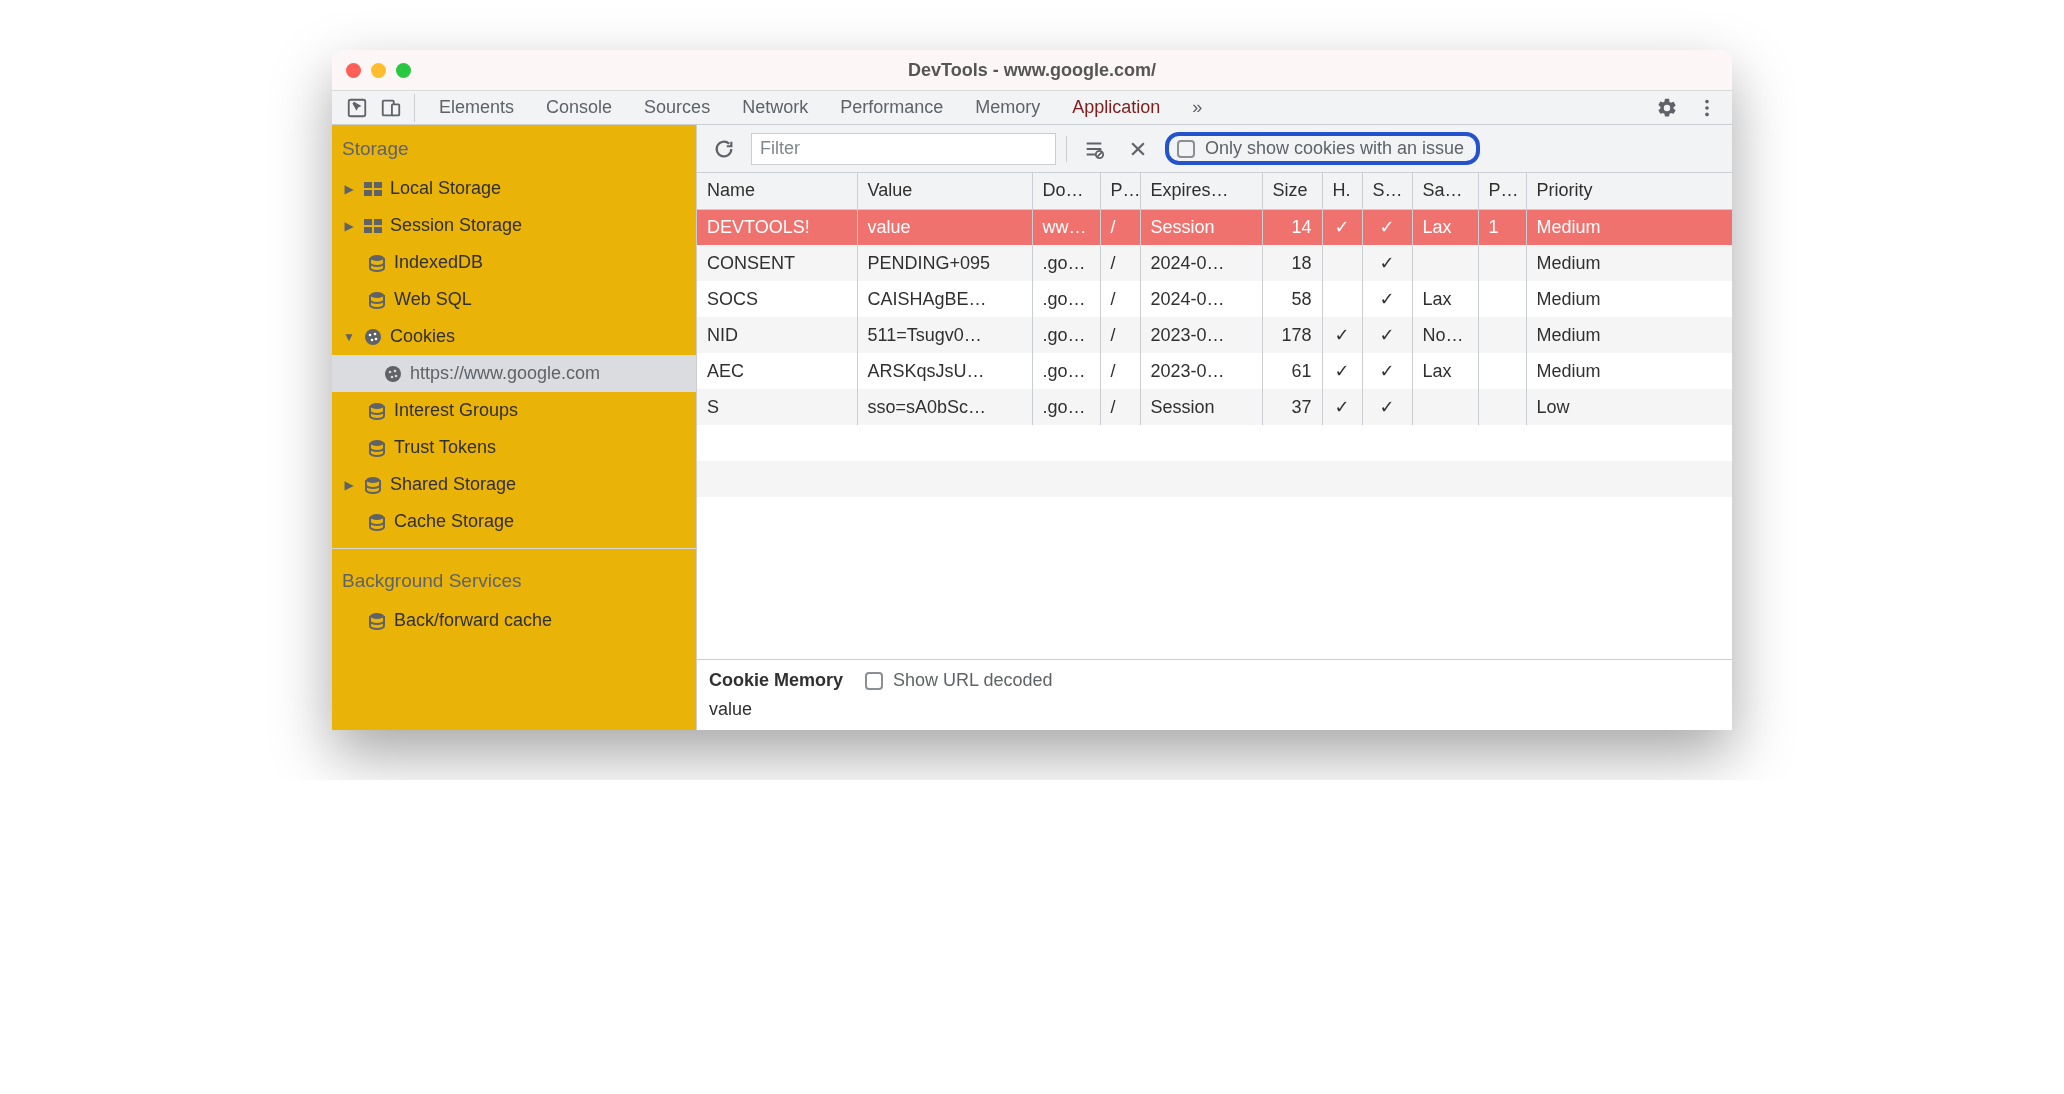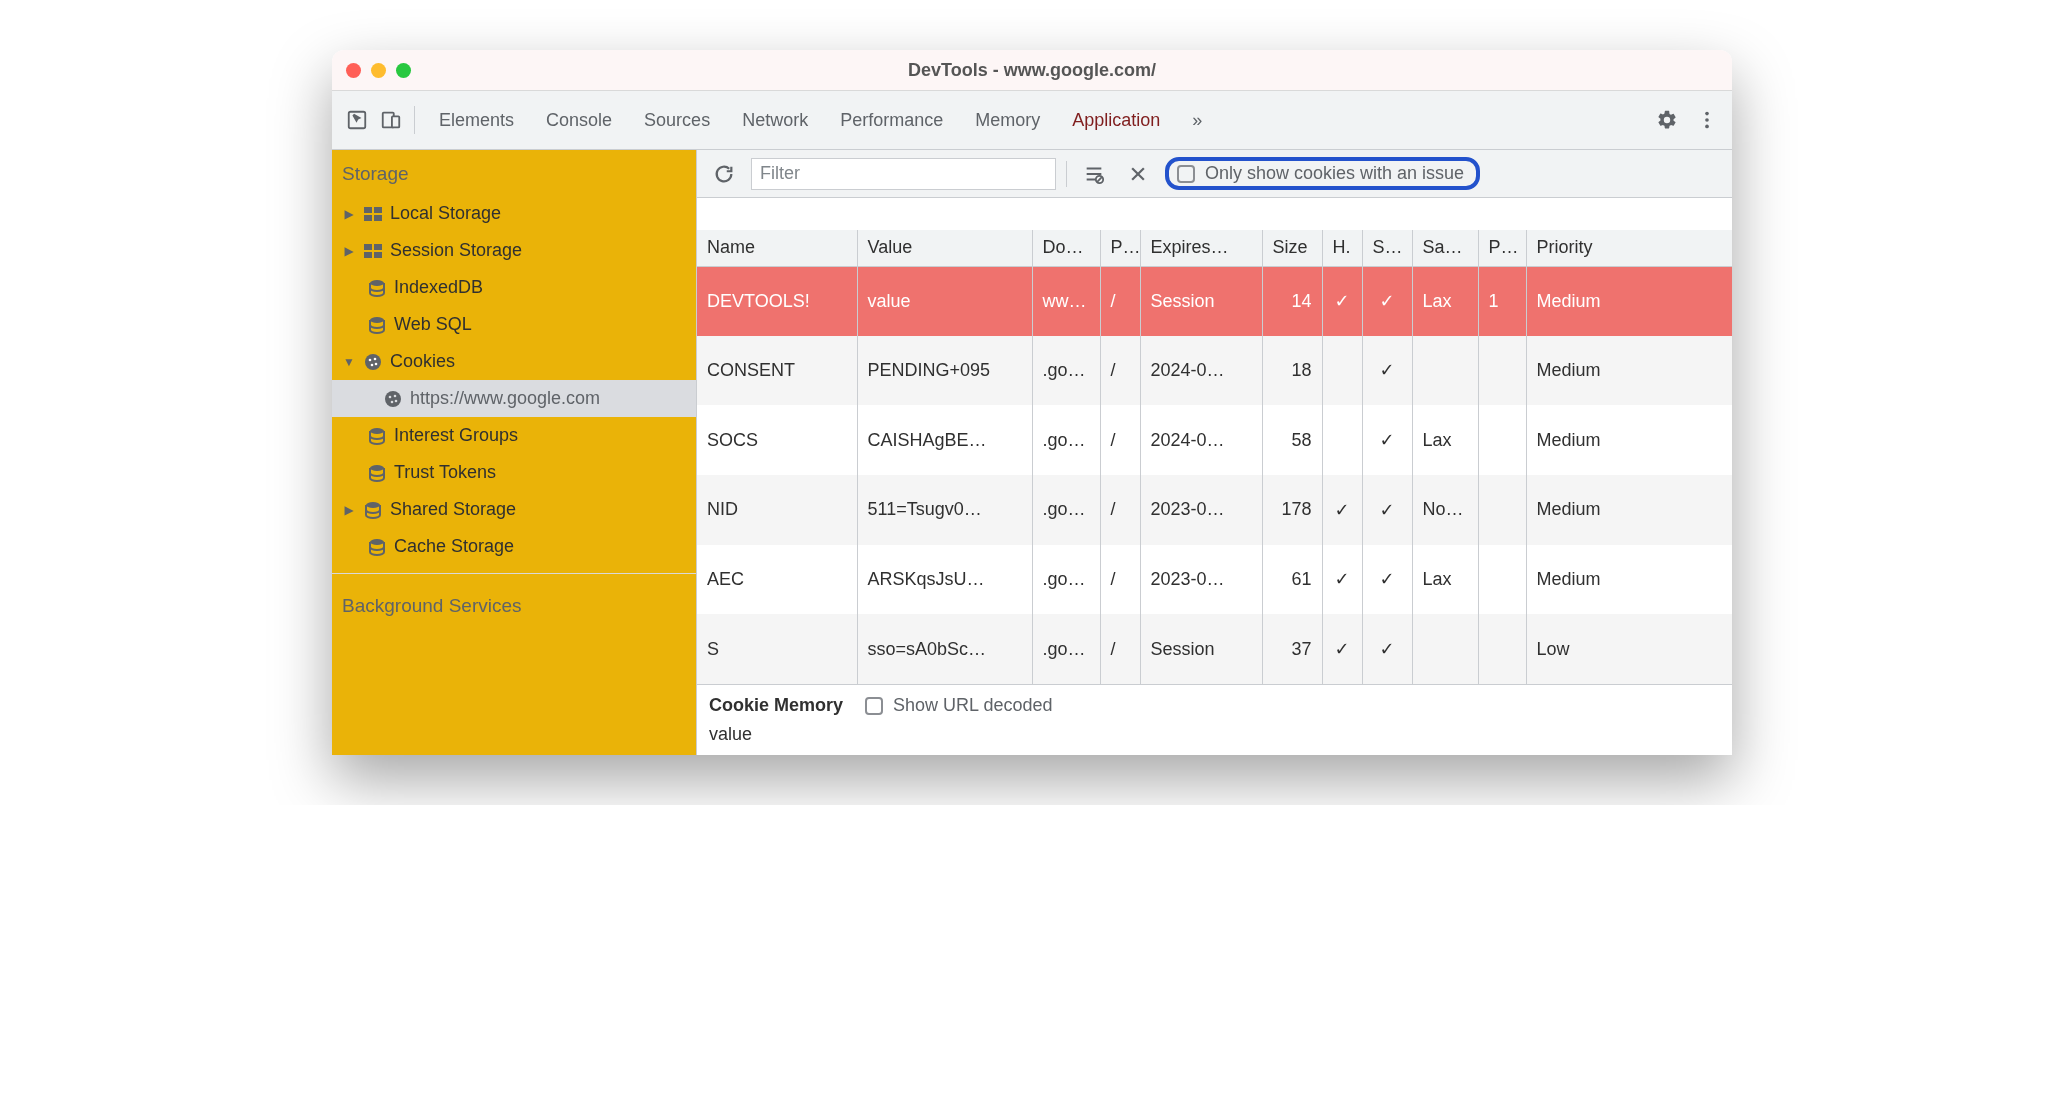--- a/index.html
+++ b/index.html
@@ -25,21 +25,21 @@
   position: relative;
 }
 .tl-buttons { display: flex; gap: 10px; margin-left: 14px; }
 .tl-btn { width: 15px; height: 15px; border-radius: 50%; }
 .tl-close { background: #ff5f57; }
 .tl-min { background: #febc2e; }
 .tl-max { background: #28c840; }
 .titlebar .title { position: absolute; left: 0; right: 0; text-align: center; font-weight: 600; color: #555; pointer-events: none; }
 
 .tabbar {
-  height: 60px;
+  height: 35px;
   background: #f1f3f4;
   border-top: 1px solid #d9d9d9;
   border-bottom: 1px solid #cacdd1;
   display: flex;
   align-items: center;
   padding: 0 8px;
 }
 .icon-btn {
   width: 34px; height: 34px;
   display: flex; align-items: center; justify-content: center;
@@ -98,21 +98,21 @@
 .issue-box {
   display:flex; align-items:center; gap:10px;
   border: 4px solid #2352cc; border-radius: 14px;
   padding: 2px 12px 2px 8px; color:#5f6368;
 }
 .chk {
   width:18px; height:18px; border:2px solid #8b8e93; border-radius:4px;
   display:inline-block;
 }
 
-.grid-wrap { flex:1; overflow:hidden; display:flex; flex-direction:row;margin-top:32px; }
+.grid-wrap { flex:1; overflow:hidden; display:flex; flex-direction:column; }
 table { border-collapse: collapse; width:100%; table-layout:fixed; }
 th, td {
   border-right: 1px solid #cacdd1;
   height: 36px;
   padding: 0 10px;
   text-align: left;
   overflow: hidden; white-space: nowrap; text-overflow: ellipsis;
   font-size: 18px;
 }
 th:last-child, td:last-child { border-right: none; }
@@ -300,20 +300,30 @@
                 <ellipse cx="9" cy="4" rx="7" ry="3"></ellipse>
                 <path d="M2 4v10c0 1.66 3.13 3 7 3s7-1.34 7-3V4" fill="none" stroke="#5f6368" stroke-width="2"></path>
                 <path d="M2 9c0 1.66 3.13 3 7 3s7-1.34 7-3" fill="none" stroke="#5f6368" stroke-width="2"></path>
               </svg>
             </span>
           <span>Cache Storage</span>
         </div>
       </div>
       <div class="divider"></div>
       <div class="side-section-title">Background Services</div>
+      <div class="node child">
+        <span class="ic">
+            <svg width="18" height="18" viewBox="0 0 18 18" fill="#5f6368">
+              <ellipse cx="9" cy="4" rx="7" ry="3"></ellipse>
+              <path d="M2 4v10c0 1.66 3.13 3 7 3s7-1.34 7-3V4" fill="none" stroke="#5f6368" stroke-width="2"></path>
+              <path d="M2 9c0 1.66 3.13 3 7 3s7-1.34 7-3" fill="none" stroke="#5f6368" stroke-width="2"></path>
+            </svg>
+          </span>
+        <span>Back/forward cache</span>
+      </div>
     </div>
 
     <div class="main">
       <div class="toolbar">
         <div class="icon-btn">
           <svg width="22" height="22" viewBox="0 0 24 24" fill="none" stroke="#5f6368" stroke-width="2.4">
               <path d="M20 12a8 8 0 1 1-2.34-5.66"></path>
               <path d="M20 4v5h-5"></path>
             </svg>
         </div>

